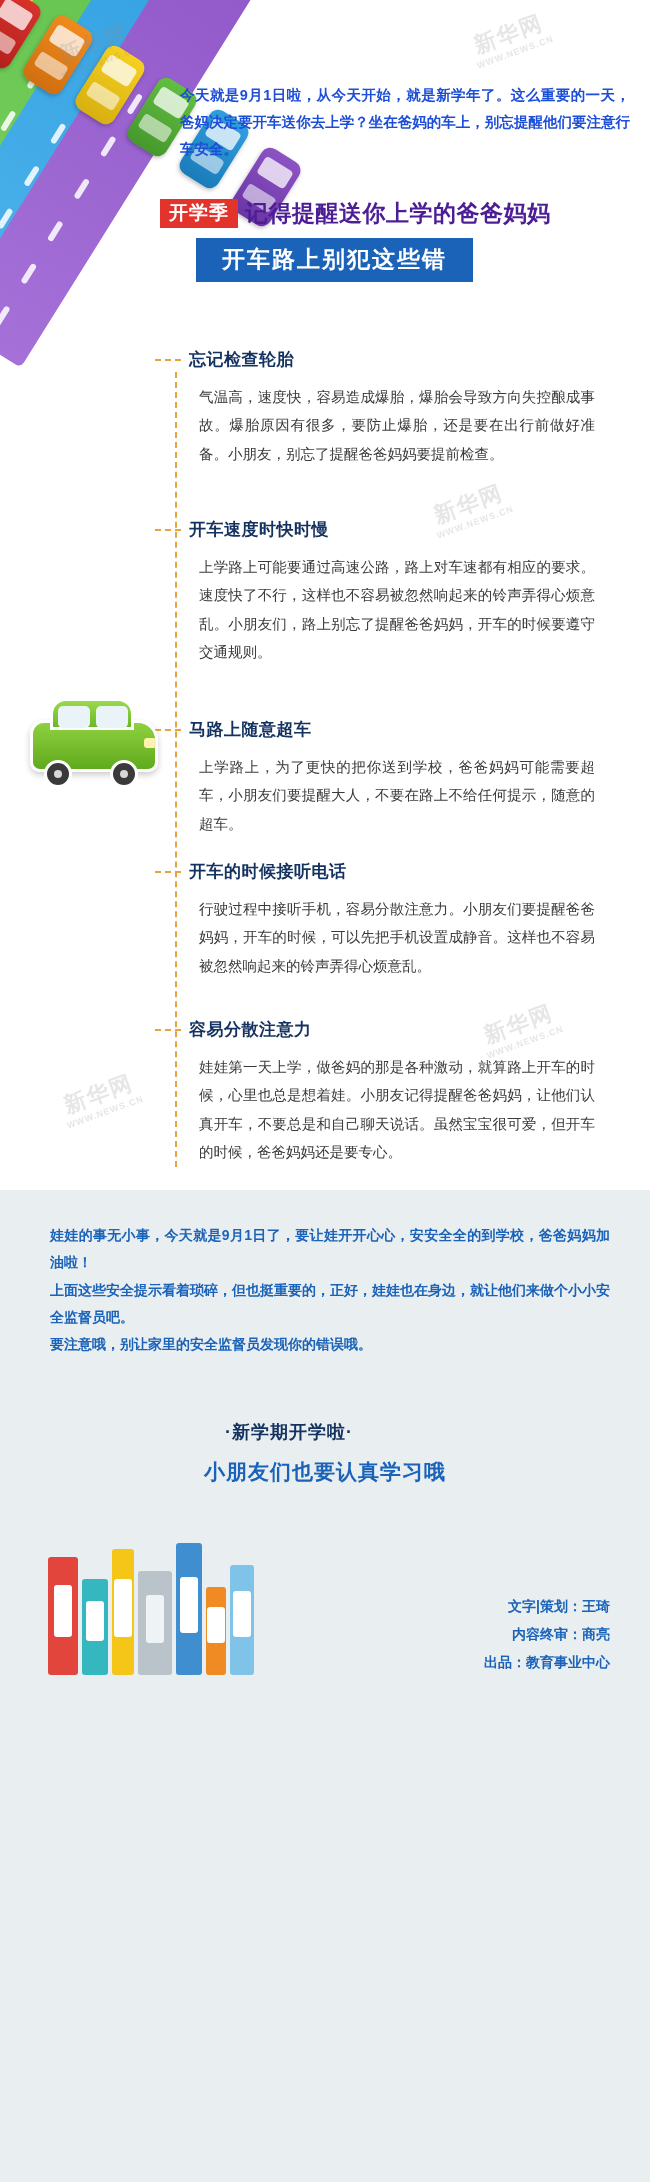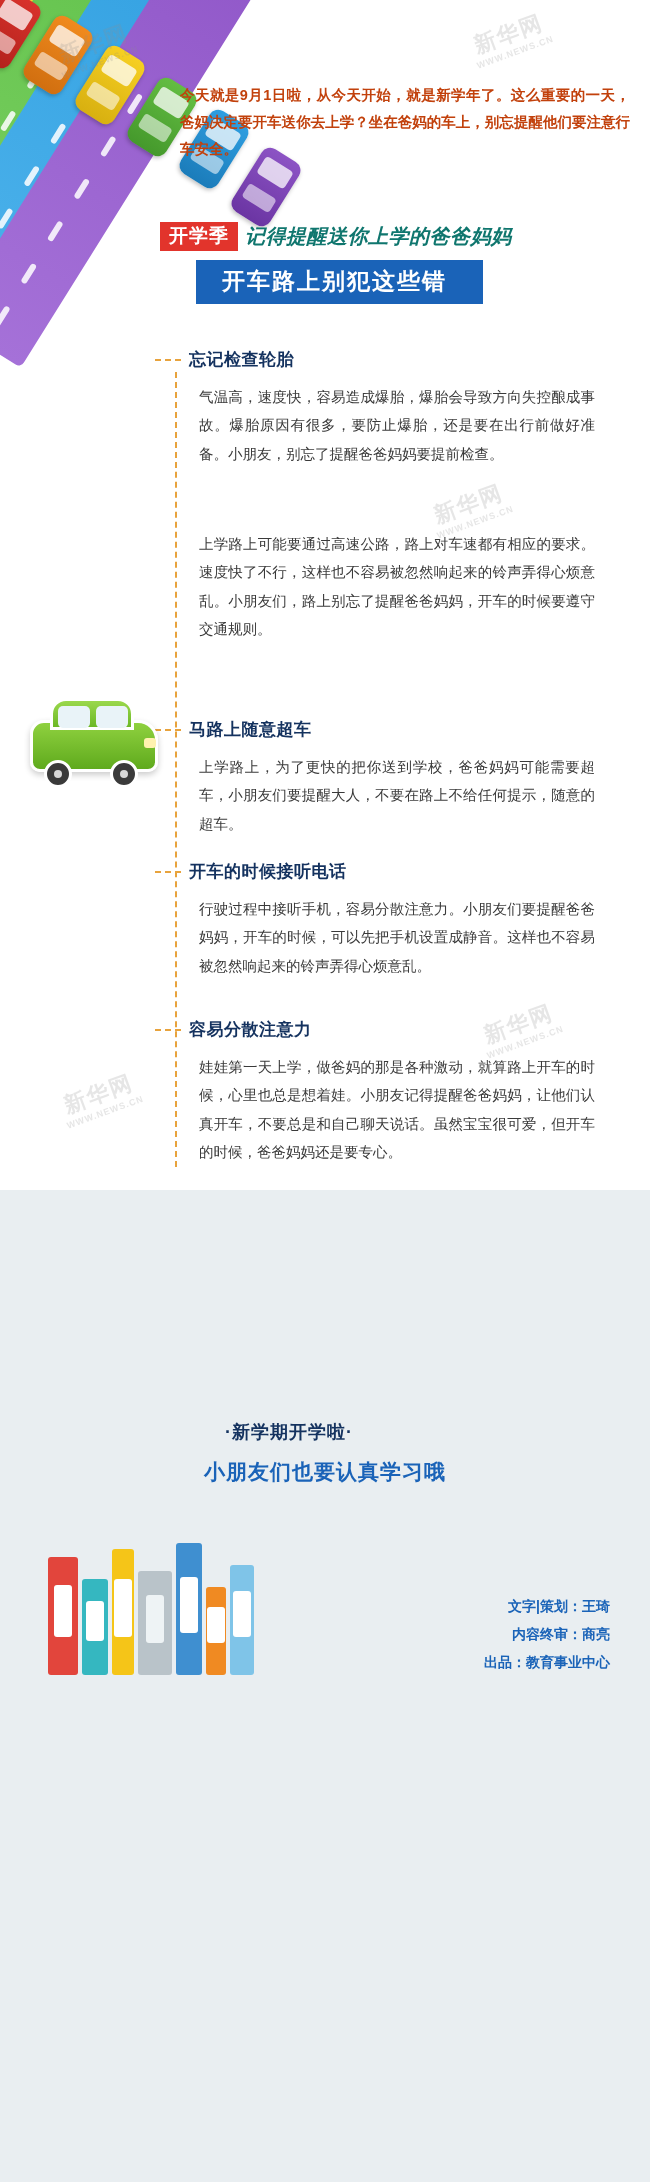--- a/index.html
+++ b/index.html
@@ -76,62 +76,60 @@
     line-height: 1.25;
   }
   .wm .big { font-size: 22px; display: block; }
   .wm .small { font-size: 9px; display: block; letter-spacing: 1px; }
 
   
   .intro {
     position: absolute;
     left: 180px; top: 82px;
     width: 450px;
-    color: #c2410c;
+    color: #1d4ed8;
     font-size: 14.5px;
     line-height: 1.85;
     font-weight: bold;
     text-align: justify;
   }
   .title-block {
     position: absolute;
     left: 160px; top: 198px;
     width: 470px;
   }
   .title-row {
     display: flex;
     align-items: center;
-    margin-top: 24px;
   }
   .tag {
     background: #e2342c;
     color: #ffffff;
     font-size: 19px;
     font-weight: bold;
     padding: 4px 9px;
     letter-spacing: 1px;
     line-height: 1.1;
   }
   .title-main {
-    color: #0f766e;
-    font-size: 20px;
+    color: #4c1d95;
+    font-size: 23px;
     font-weight: bold;
     margin-left: 7px;
     letter-spacing: 0.5px;
-    font-style: italic;
   }
   .title-sub {
     margin-top: 9px;
     margin-left: 36px;
     display: inline-block;
     background: #1a63b8;
     color: #ffffff;
     font-size: 23px;
     font-weight: bold;
-    padding: 6px 36px 7px 26px;
+    padding: 6px 26px 7px 26px;
     letter-spacing: 2px;
   }
 
   
   .timeline-line {
     position: absolute;
     left: 175px;
     top: 372px;
     width: 2px;
     height: 795px;
@@ -416,20 +414,24 @@
 
   <div class="section" style="top:348px;">
     <div class="sec-head">
       <span class="sec-dash"></span>
       <span class="sec-title">忘记检查轮胎</span>
     </div>
     <div class="sec-body">气温高，速度快，容易造成爆胎，爆胎会导致方向失控酿成事故。爆胎原因有很多，要防止爆胎，还是要在出行前做好准备。小朋友，别忘了提醒爸爸妈妈要提前检查。</div>
   </div>
 
   <div class="section" style="top:518px;">
+    <div class="sec-head">
+      <span class="sec-dash"></span>
+      <span class="sec-title">开车速度时快时慢</span>
+    </div>
     <div class="sec-body">上学路上可能要通过高速公路，路上对车速都有相应的要求。速度快了不行，这样也不容易被忽然响起来的铃声弄得心烦意乱。小朋友们，路上别忘了提醒爸爸妈妈，开车的时候要遵守交通规则。</div>
   </div>
 
   <div class="section" style="top:718px;">
     <div class="sec-head">
       <span class="sec-dash"></span>
       <span class="sec-title">马路上随意超车</span>
     </div>
     <div class="sec-body">上学路上，为了更快的把你送到学校，爸爸妈妈可能需要超车，小朋友们要提醒大人，不要在路上不给任何提示，随意的超车。</div>
   </div>
@@ -455,20 +457,25 @@
     <div class="gc-roof"></div>
     <div class="gc-win1"></div>
     <div class="gc-win2"></div>
     <div class="gc-light"></div>
     <div class="gc-wheel l"></div>
     <div class="gc-wheel r"></div>
   </div>
 
   <div class="bottom"></div>
 
+  <div class="closing">
+    <div>娃娃的事无小事，今天就是9月1日了，要让娃开开心心，安安全全的到学校，爸爸妈妈加油啦！</div>
+    <div>上面这些安全提示看着琐碎，但也挺重要的，正好，娃娃也在身边，就让他们来做个小小安全监督员吧。</div>
+    <div>要注意哦，别让家里的安全监督员发现你的错误哦。</div>
+  </div>
 
   <div class="end-a">·新学期开学啦·</div>
   <div class="end-b">小朋友们也要认真学习哦</div>
 
   <div class="books">
     <div class="book" style="left:0px; width:30px; height:118px; background:#e2453c;">
       <div class="band" style="top:28px; height:52px;"></div>
       <div class="dot" style="top:42px;"></div>
       <div class="dot" style="top:60px;"></div>
     </div>

